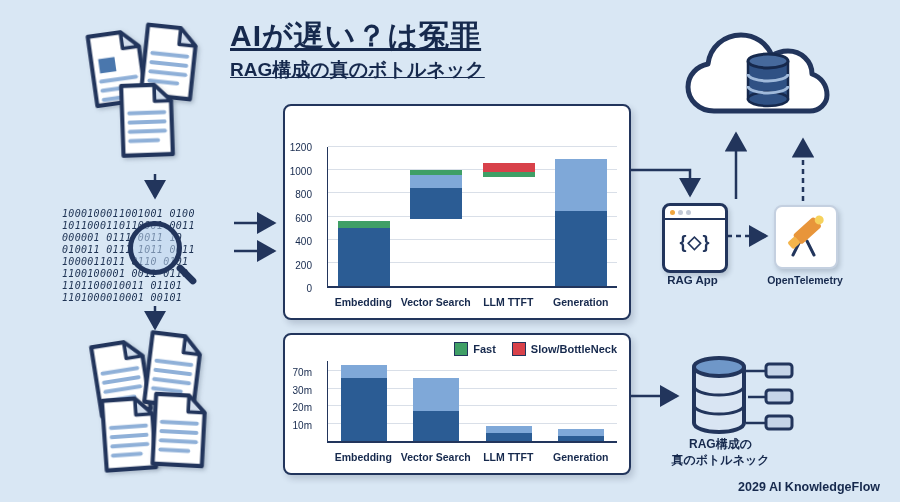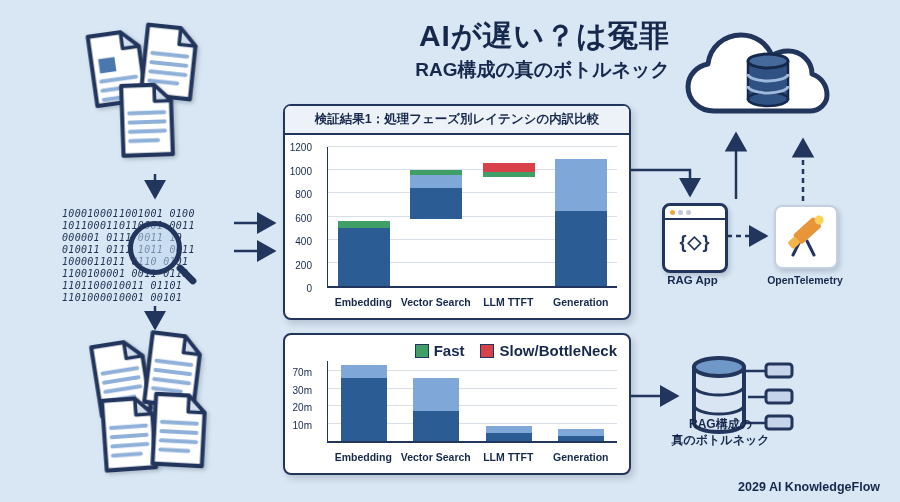--- a/index.html
+++ b/index.html
@@ -1,20 +1,20 @@
 <!DOCTYPE html>
 <html><head>
 <meta charset="utf-8">
 <style>
   html,body{margin:0;padding:0;}
   .stage{position:relative;width:900px;height:502px;overflow:hidden;
     background:#d9e7f4;font-family:"Liberation Sans",sans-serif;color:#16294d;}
 
   
-  .titles{position:absolute;left:230px;top:18px;width:440px;text-align:right;}
+  .titles{position:absolute;left:230px;top:18px;width:440px;text-align:left;text-decoration:underline;}
   .title{font-size:30px;font-weight:900;letter-spacing:1px;line-height:36px;}
   .subtitle{font-size:19px;font-weight:800;margin-top:3px;}
 
   
   .doc{position:absolute;width:62px;height:76px;filter:drop-shadow(2px 2px 2px rgba(25,40,65,.25));}
   .stack{position:absolute;}
   .stack-top{left:86px;top:24px;width:140px;height:150px;}
   .stack-bottom{left:88px;top:330px;width:140px;height:152px;}
   .binary{position:absolute;left:58px;top:204px;width:152px;height:100px;
     font-family:"DejaVu Sans Mono",monospace;font-size:10px;line-height:12px;
@@ -39,38 +39,38 @@
   .ytick{position:absolute;right:13px;transform:translateY(50%);font-size:10px;color:#16294d;}
   .plot{position:absolute;left:36px;right:6px;top:10px;bottom:26px;background:#fff;
     border-left:1.5px solid #22355c;border-bottom:2px solid #22355c;}
   .panel2 .plot,.panel2 .yaxis{top:20px;}
   .gridline{position:absolute;left:0;right:0;height:1px;background:#d9dfe8;}
   .seg{position:absolute;}
   .xaxis{position:absolute;left:36px;right:6px;bottom:2px;height:20px;}
   .xtick{position:absolute;top:4px;transform:translateX(-50%);font-size:10.5px;font-weight:700;
     color:#16294d;white-space:nowrap;}
   .legend{position:absolute;top:7px;right:12px;display:flex;gap:16px;align-items:center;z-index:3;}
-  .legend-item{display:flex;align-items:center;gap:5px;font-size:15px;font-weight:700;color:#16294d;}
+  .legend-item{display:flex;align-items:center;gap:5px;font-size:11px;font-weight:700;color:#16294d;}
   .swatch{width:12px;height:12px;border:1px solid #22355c;display:inline-block;}
 
   
   .cloud{position:absolute;left:680px;top:18px;width:152px;height:100px;}
   .card{position:absolute;background:#fff;border-radius:8px;box-shadow:2px 3px 5px rgba(25,40,65,.2);}
   .ragapp{left:662px;top:203px;width:60px;height:64px;border:3px solid #22355c;}
   .ragapp .bar{height:12px;border-bottom:2px solid #22355c;display:flex;align-items:center;
     gap:3px;padding-left:5px;}
   .dot{width:5px;height:5px;border-radius:50%;}
   .ragapp .body{display:flex;align-items:center;justify-content:center;height:44px;
     font-size:18px;font-weight:800;color:#22355c;letter-spacing:1px;}
   .otel{left:774px;top:205px;width:60px;height:60px;border:2px solid #c4d0e0;}
   .iconlabel{position:absolute;text-align:center;font-weight:700;color:#16294d;}
   .lbl-ragapp{left:650px;top:274px;width:85px;font-size:11.5px;}
   .lbl-otel{left:760px;top:274px;width:90px;font-size:10.5px;}
   .dbicon{position:absolute;left:686px;top:354px;width:112px;height:86px;}
-  .db-caption{position:absolute;left:648px;top:416px;width:145px;text-align:center;
+  .db-caption{position:absolute;left:648px;top:436px;width:145px;text-align:center;
     font-size:12px;font-weight:800;line-height:16px;white-space:pre-line;}
 
   .footer{position:absolute;right:20px;bottom:8px;font-size:12.5px;font-weight:600;color:#16294d;}
 
   .overlay{position:absolute;inset:0;pointer-events:none;}
 </style>
 </head>
 <body>
 
 <div class="stage">
@@ -160,21 +160,20 @@
       <g stroke="#8fb0d8" stroke-width="4" stroke-linecap="round">
         <line x1="13" y1="30" x2="47" y2="30"></line>
           <line x1="13" y1="39" x2="47" y2="39"></line>
         <line x1="13" y1="48" x2="47" y2="48"></line>
           <line x1="13" y1="57" x2="40" y2="57"></line>
       </g>
     </svg>
   </div>
 
   <div class="panel panel1">
-    <div class="panel-header">検証結果1：処理フェーズ別レイテンシの内訳比較</div>
     <div class="chart">
       <div class="yaxis">
           <div class="ytick" style="bottom: 0%;">0</div>
           <div class="ytick" style="bottom: 16.6667%;">200</div>
           <div class="ytick" style="bottom: 33.3333%;">400</div>
           <div class="ytick" style="bottom: 50%; text-align: right;">600</div>
           <div class="ytick" style="bottom: 66.6667%;">800</div>
           <div class="ytick" style="bottom: 83.3333%;">1000</div>
           <div class="ytick" style="bottom: 100%;">1200</div>
         </div>

